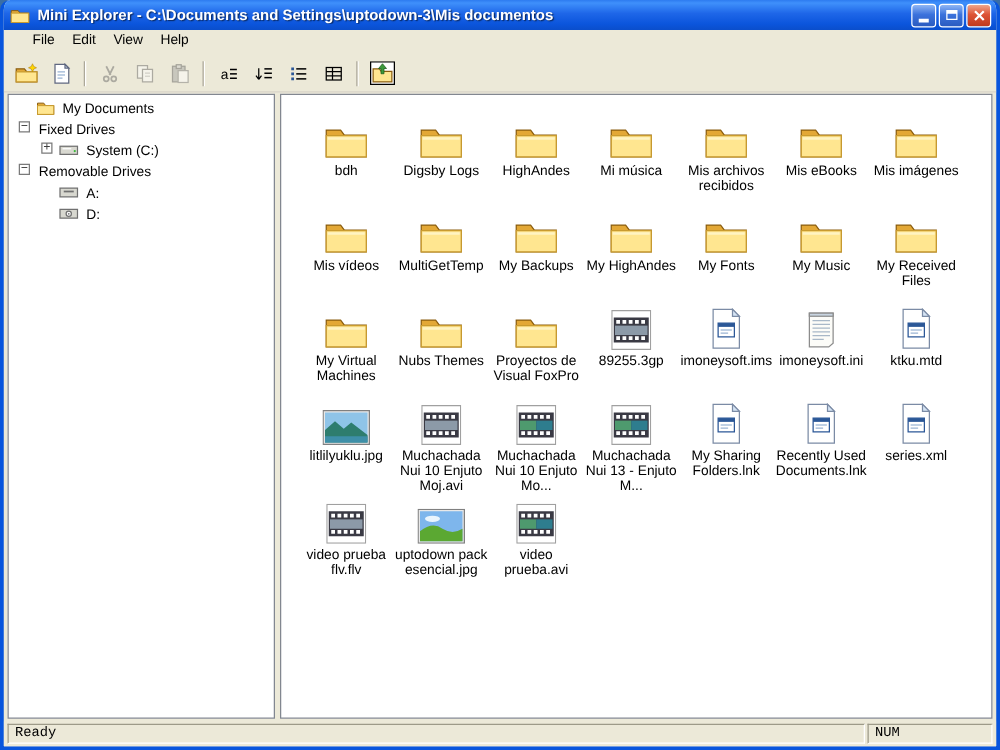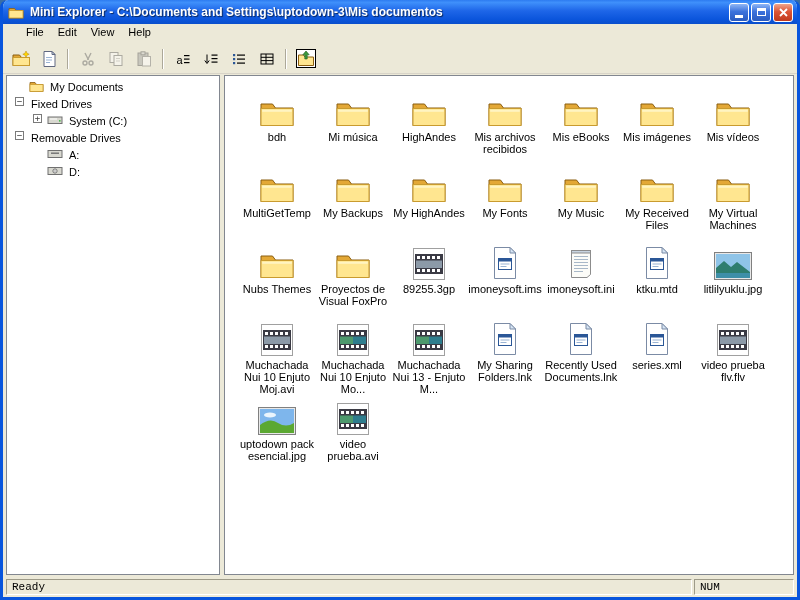--- a/index.html
+++ b/index.html
@@ -330,31 +330,41 @@
             <div class="file-label">bdh</div>
           </div>
           <div class="file-item">
             <div class="file-icon">
               <svg width="36" height="30" viewBox="0 0 36 30">
     <path d="M2 6 h11.5 l3 4 h17.5 v17.5 H2 z" fill="#E3A836" stroke="#8B5E10"></path>
     <rect x="2" y="10.5" width="32" height="17" fill="#FFE690" stroke="#C99B2F"></rect>
     <rect x="3.2" y="11.8" width="29.6" height="2" fill="#FFF4C2"></rect>
   </svg>
             </div>
+            <div class="file-label">Digsby Logs</div>
+          </div>
+          <div class="file-item">
+            <div class="file-icon">
+              <svg width="36" height="30" viewBox="0 0 36 30">
+    <path d="M2 6 h11.5 l3 4 h17.5 v17.5 H2 z" fill="#E3A836" stroke="#8B5E10"></path>
+    <rect x="2" y="10.5" width="32" height="17" fill="#FFE690" stroke="#C99B2F"></rect>
+    <rect x="3.2" y="11.8" width="29.6" height="2" fill="#FFF4C2"></rect>
+  </svg>
+            </div>
+            <div class="file-label">HighAndes</div>
+          </div>
+          <div class="file-item">
+            <div class="file-icon">
+              <svg width="36" height="30" viewBox="0 0 36 30">
+    <path d="M2 6 h11.5 l3 4 h17.5 v17.5 H2 z" fill="#E3A836" stroke="#8B5E10"></path>
+    <rect x="2" y="10.5" width="32" height="17" fill="#FFE690" stroke="#C99B2F"></rect>
+    <rect x="3.2" y="11.8" width="29.6" height="2" fill="#FFF4C2"></rect>
+  </svg>
+            </div>
             <div class="file-label">Mi música</div>
-          </div>
-          <div class="file-item">
-            <div class="file-icon">
-              <svg width="36" height="30" viewBox="0 0 36 30">
-    <path d="M2 6 h11.5 l3 4 h17.5 v17.5 H2 z" fill="#E3A836" stroke="#8B5E10"></path>
-    <rect x="2" y="10.5" width="32" height="17" fill="#FFE690" stroke="#C99B2F"></rect>
-    <rect x="3.2" y="11.8" width="29.6" height="2" fill="#FFF4C2"></rect>
-  </svg>
-            </div>
-            <div class="file-label">HighAndes</div>
           </div>
           <div class="file-item">
             <div class="file-icon">
               <svg width="36" height="30" viewBox="0 0 36 30">
     <path d="M2 6 h11.5 l3 4 h17.5 v17.5 H2 z" fill="#E3A836" stroke="#8B5E10"></path>
     <rect x="2" y="10.5" width="32" height="17" fill="#FFE690" stroke="#C99B2F"></rect>
     <rect x="3.2" y="11.8" width="29.6" height="2" fill="#FFF4C2"></rect>
   </svg>
             </div>
             <div class="file-label">Mis archivos recibidos</div>

